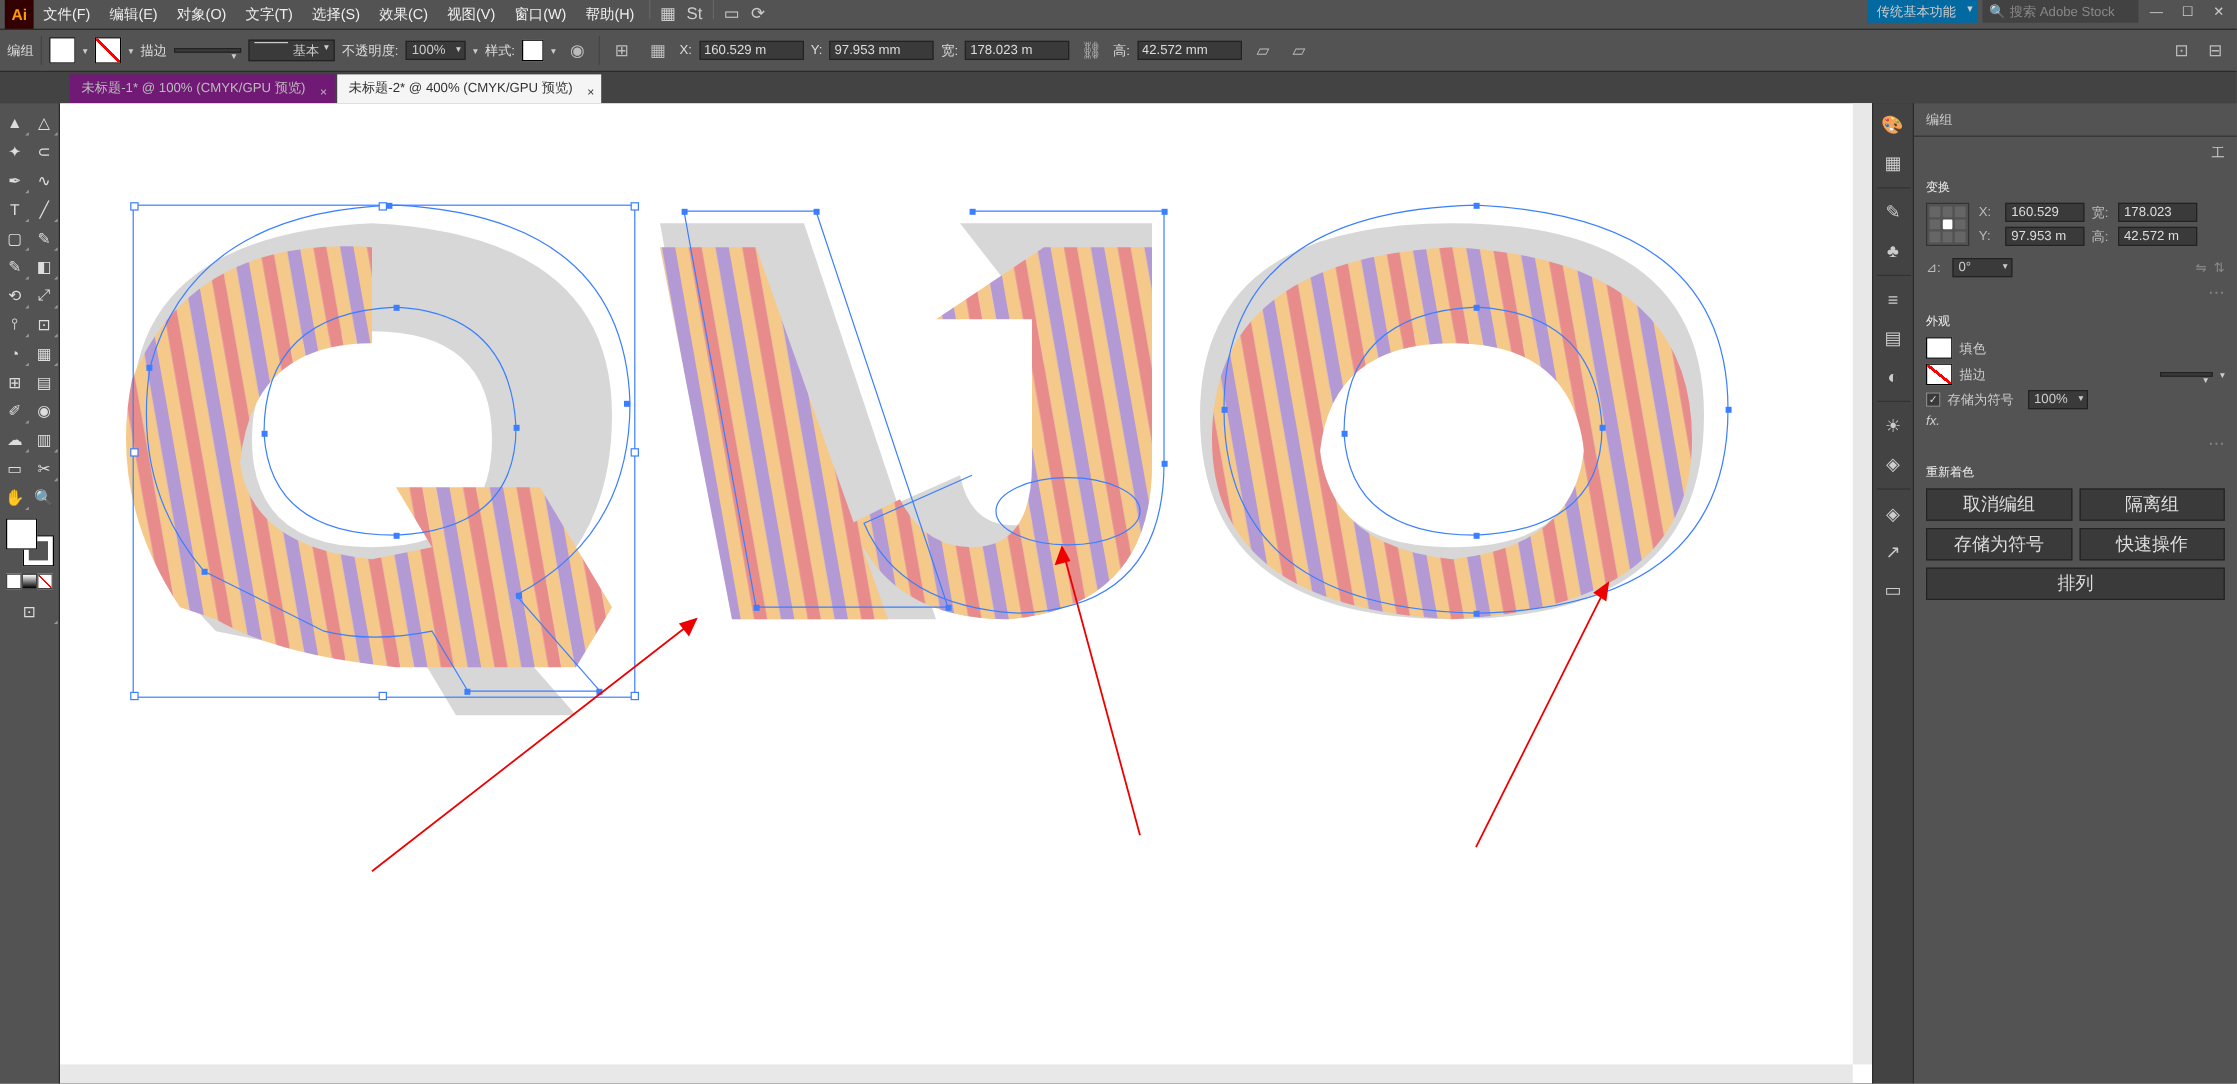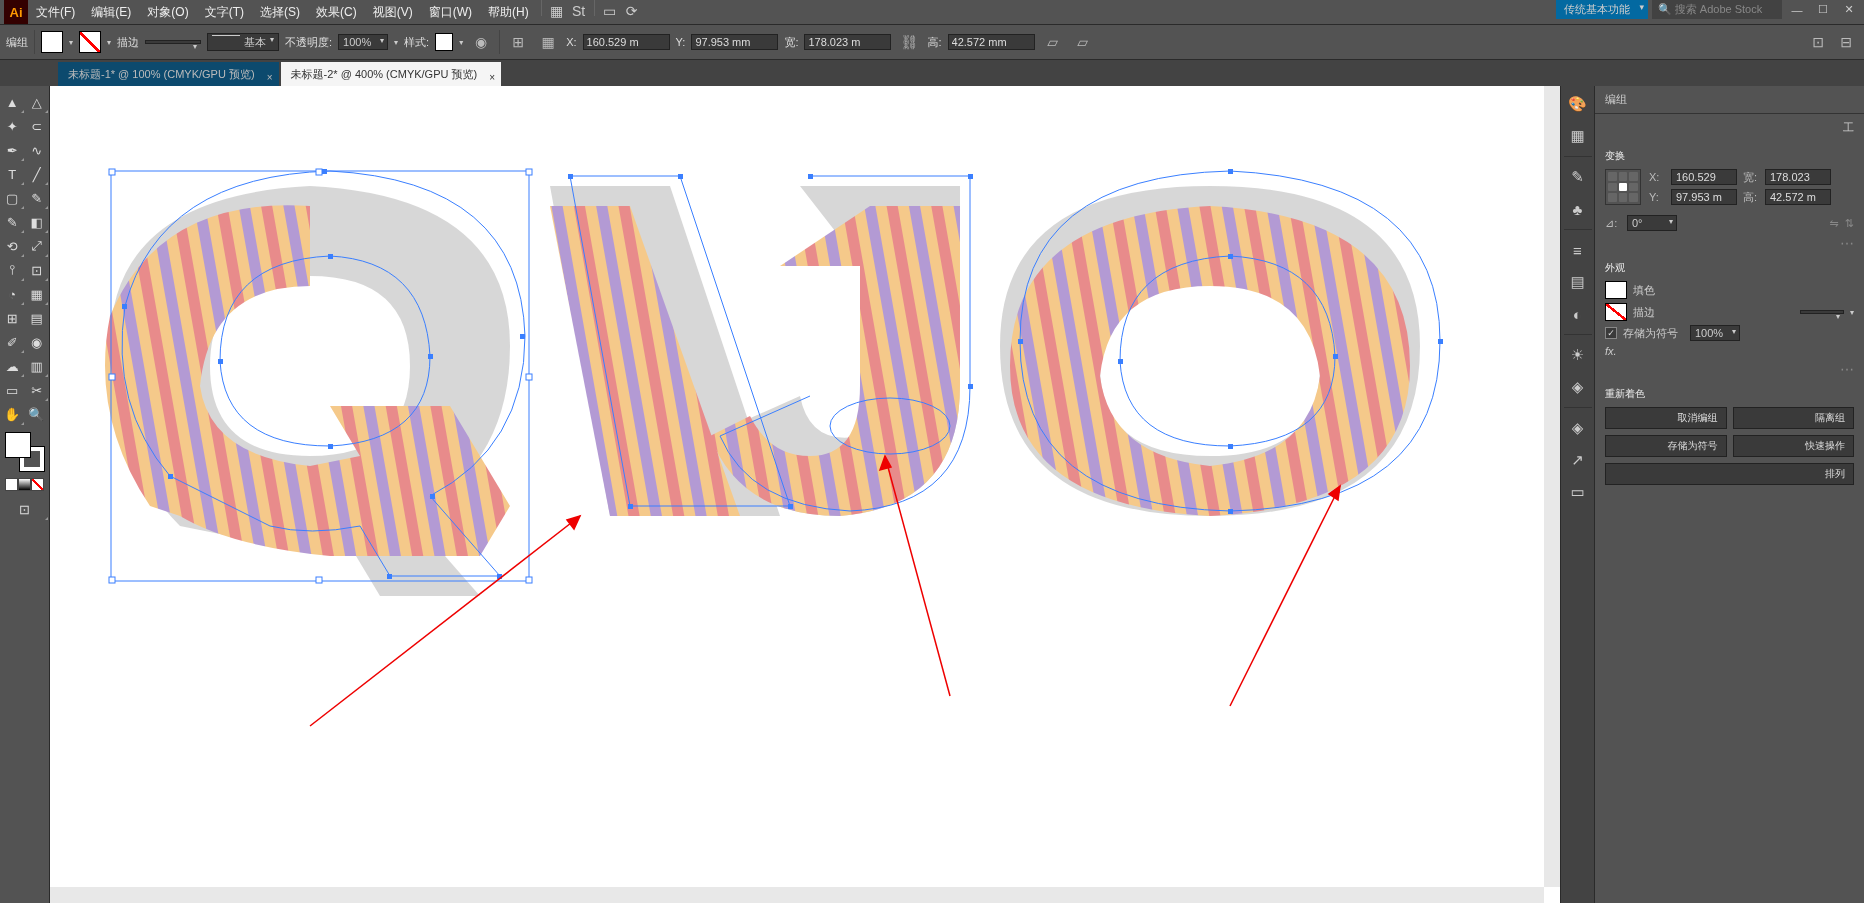--- a/index.html
+++ b/index.html
@@ -23,21 +23,21 @@
 .swatch.none:after{content:"";position:absolute;left:0;top:0;right:0;bottom:0;background:linear-gradient(to top right,transparent 45%,red 45%,red 55%,transparent 55%)}
 .stroke-dd{background:#3a3a3a;border:1px solid #222;padding:1px 16px 1px 4px;position:relative;width:56px}
 .stroke-dd:after{content:"▾";position:absolute;right:3px;top:1px;font-size:8px}
 .stroke-prev{width:72px;height:18px;background:#3a3a3a;border:1px solid #222;display:flex;align-items:flex-start;padding:1px 4px}
 .stroke-line{height:1px;background:#ccc;flex:1}
 .num-input{background:#3a3a3a;border:1px solid #222;color:#ddd;padding:1px 3px;width:87px;font-size:11px}
 .ctrl-icon{width:24px;height:24px;display:flex;align-items:center;justify-content:center;color:#bbb;font-size:14px}
 .ctrl-sep{width:1px;height:24px;background:#444}
 
 .tabs-bar{height:26px;background:#434343;display:flex;align-items:flex-end;padding-left:58px}
-.tab{height:24px;padding:0 24px 0 10px;background:#0c4a6e;color:#bbb;font-size:11px;line-height:24px;position:relative;margin-right:2px}
+.tab{height:24px;padding:0 24px 0 10px;background:#701a75;color:#bbb;font-size:11px;line-height:24px;position:relative;margin-right:2px}
 .tab.active{background:#f5f5f5;color:#333}
 .tab-close{position:absolute;right:6px;top:4px;font-size:10px}
 
 .main{position:absolute;top:86px;left:0;right:0;bottom:0;display:flex}
 .toolbox{width:50px;background:#535353;border-right:1px solid #2a2a2a;padding-top:4px}
 .tool-row{display:flex;height:24px}
 .tool{width:25px;height:24px;display:flex;align-items:center;justify-content:center;color:#ddd;font-size:13px;position:relative}
 .tool.single{width:50px}
 .tool .corner{position:absolute;right:1px;bottom:1px;width:0;height:0;border-left:3px solid transparent;border-bottom:3px solid #999}
 .fill-stroke{position:relative;width:40px;height:40px;margin:6px auto}
@@ -60,21 +60,21 @@
 .ptab.active{background:#434343;color:#eee}
 .panel-body{padding:8px 10px;flex:1;overflow:auto}
 .p-section{margin-bottom:10px}
 .p-title{font-size:10px;color:#eee;margin-bottom:6px}
 .p-row{display:flex;align-items:center;gap:6px;margin-bottom:4px;font-size:11px}
 .p-label{color:#bbb;width:16px}
 .p-input{background:#3a3a3a;border:1px solid #222;color:#ddd;padding:1px 4px;width:66px;font-size:11px}
 .ref-grid{width:36px;height:36px;display:grid;grid-template:repeat(3,1fr)/repeat(3,1fr);gap:2px;padding:2px;border:1px solid #333}
 .ref-grid span{background:#666;border-radius:1px}
 .ref-grid span.active{background:#fff}
-.btn{background:#3a3a3a;border:1px solid #222;color:#ddd;padding:3px 8px;font-size:10px;flex:1;text-align:right}
+.btn{background:#3a3a3a;border:1px solid #222;color:#ddd;padding:3px 8px;font-size:15px;flex:1;text-align:center}
 .btn-row{display:flex;gap:6px;margin-bottom:6px}
 .angle-dd{background:#3a3a3a;border:1px solid #222;padding:1px 16px 1px 4px;width:50px;position:relative}
 .angle-dd:after{content:"▾";position:absolute;right:3px;top:1px;font-size:8px}
 .swatch-sm{width:22px;height:18px;border:1px solid #000}
 .op-row{display:flex;align-items:center;gap:6px}
 .check{width:12px;height:12px;border:1px solid #888;background:#3a3a3a;display:inline-flex;align-items:center;justify-content:center;font-size:9px;color:#ddd}
 .scroll-v{position:absolute;right:0;top:0;bottom:16px;width:16px;background:#e8e8e8}
 .scroll-h{position:absolute;left:0;right:16px;bottom:0;height:16px;background:#e8e8e8}
 </style>
 </head>

